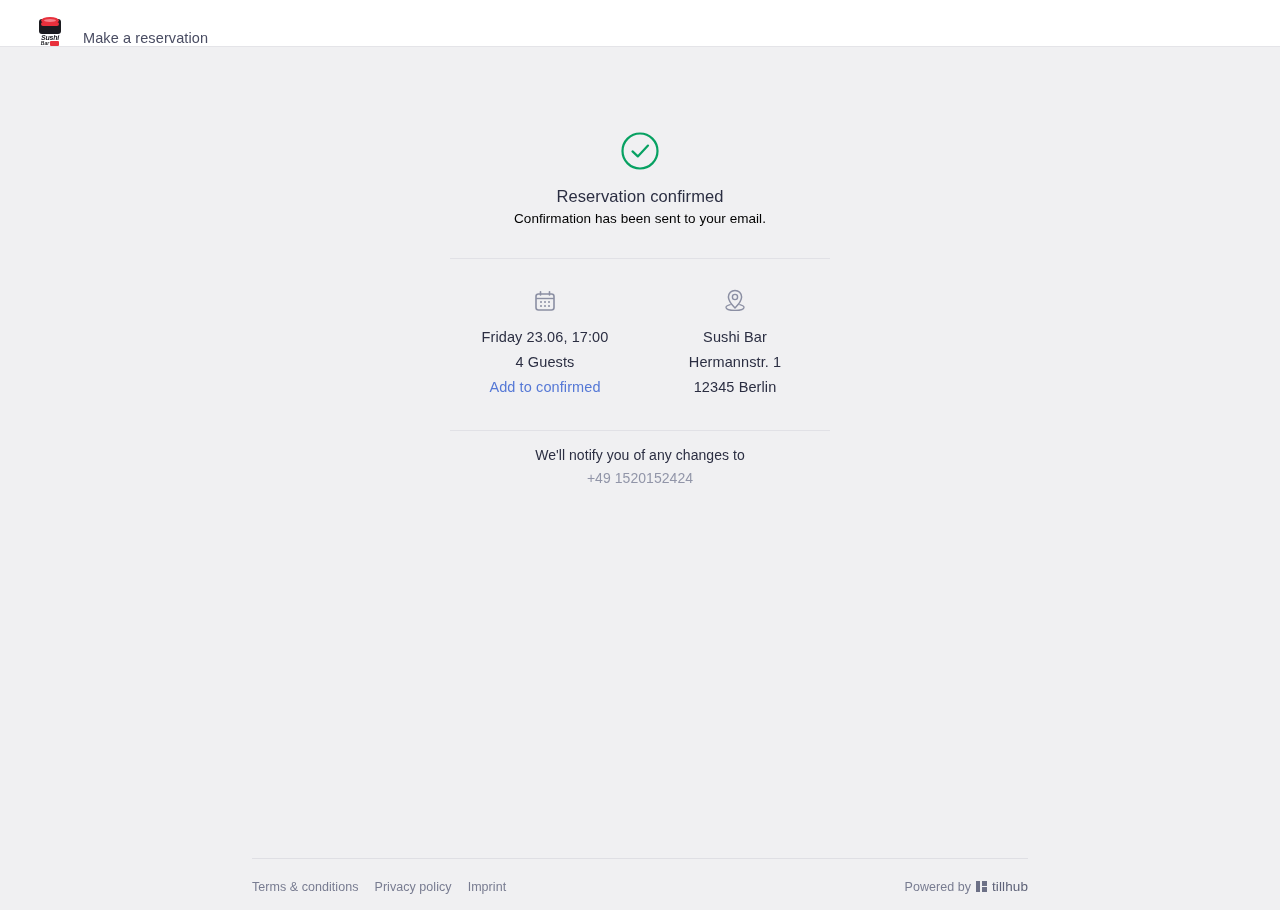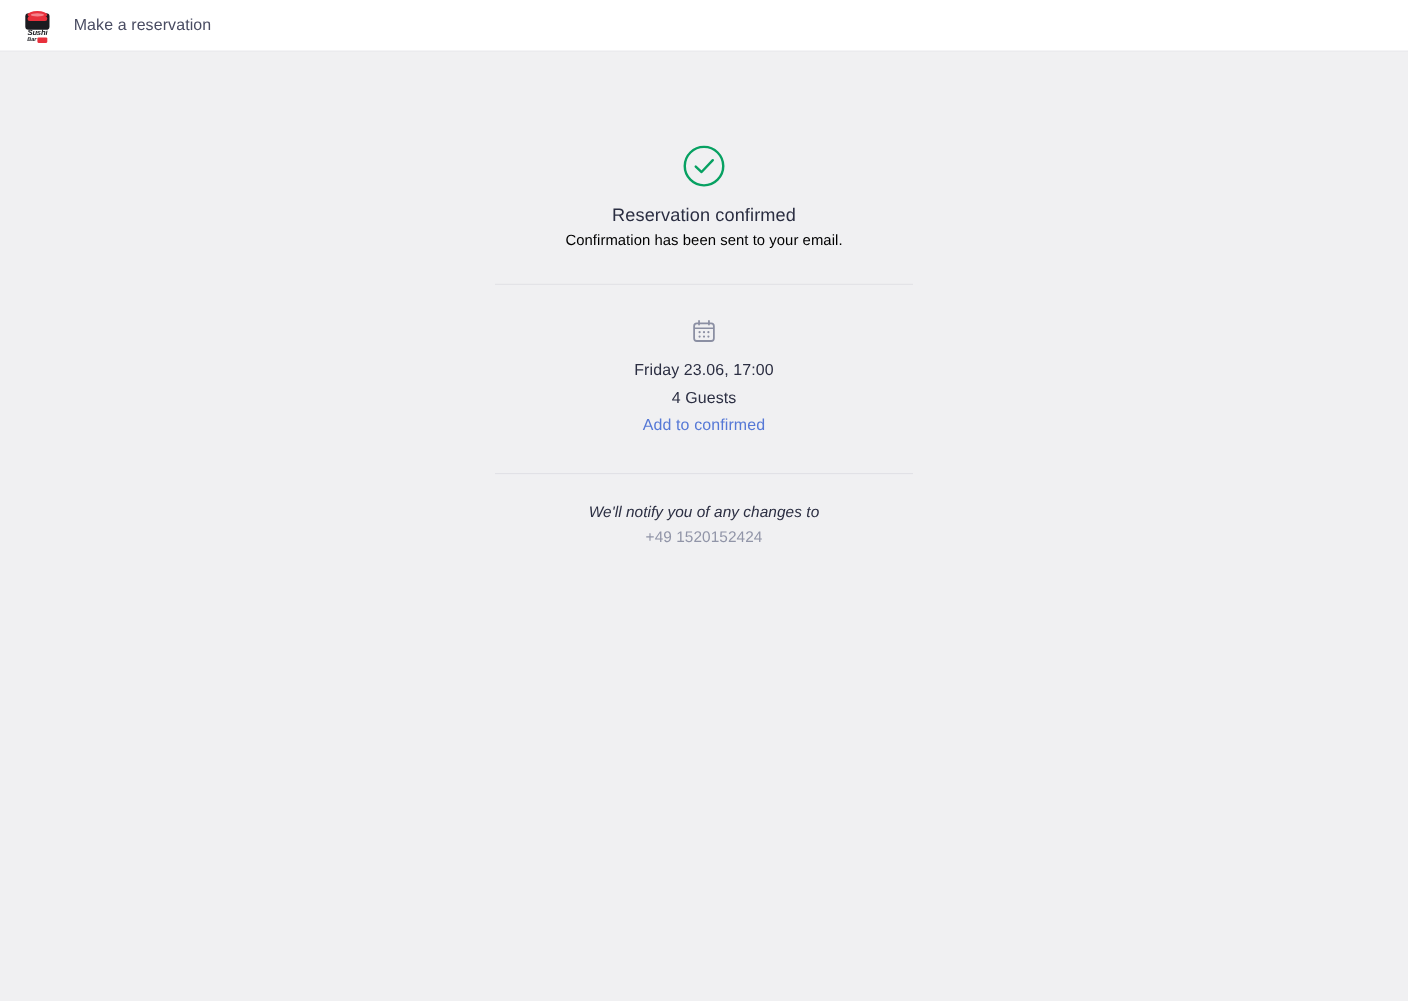--- a/index.html
+++ b/index.html
@@ -22,22 +22,22 @@
     display: flex;
     flex-direction: column;
   }
 
   
   .header {
     height: 47px;
     background: #ffffff;
     border-bottom: 1px solid #e4e4e8;
     display: flex;
-    align-items: center;
-    padding-left: 20px;
+    align-items: flex-end;
+    padding-left: 36px;
     box-sizing: border-box;
     flex: 0 0 auto;
   }
   .brand-logo {
     width: 28px;
     height: 30px;
     position: relative;
     flex: 0 0 auto;
     margin-top: 1px;
   }
@@ -190,26 +190,25 @@
     cursor: pointer;
     letter-spacing: 0.1px;
   }
   .divider2 {
     height: 1px;
     background: #e1e1e6;
     width: 380px;
     margin-top: 30px;
   }
   .notify {
-    margin-top: 25px;
+    margin-top: 15px;
     font-size: 14px;
     color: #2b2e42;
     line-height: 19px;
     letter-spacing: 0.05px;
-    font-style: italic;
   }
   .phone {
     margin-top: 4px;
     font-size: 14px;
     color: #9195a8;
     line-height: 19px;
     letter-spacing: 0.05px;
     text-align: center;
   }
 
@@ -320,25 +319,53 @@
               <circle cx="8" cy="17" r="1" fill="#8b8fa3"></circle>
               <circle cx="12" cy="17" r="1" fill="#8b8fa3"></circle>
               <circle cx="16" cy="17" r="1" fill="#8b8fa3"></circle>
             </svg>
           </div>
           <div class="detail-line">Friday 23.06, 17:00</div>
           <div class="detail-line">4 Guests</div>
           <div><a class="cal-link">Add to confirmed</a></div>
         </div>
 
+        <div class="detail-col">
+          <div class="detail-icon">
+            <svg width="24" height="26" viewBox="0 0 24 26">
+              <path d="M12 2.4 C8.3 2.4 5.4 5.3 5.4 9 C5.4 13.4 12 20 12 20 C12 20 18.6 13.4 18.6 9 C18.6 5.3 15.7 2.4 12 2.4 Z" fill="none" stroke="#8b8fa3" stroke-width="1.5" stroke-linejoin="round"></path>
+              <circle cx="12" cy="9" r="2.6" fill="none" stroke="#8b8fa3" stroke-width="1.4"></circle>
+              <path d="M7.2 16.6 C4.7 17.2 3 18.2 3 19.4 C3 21.1 7 22.4 12 22.4 C17 22.4 21 21.1 21 19.4 C21 18.2 19.3 17.2 16.8 16.6" fill="none" stroke="#8b8fa3" stroke-width="1.3" stroke-linecap="round"></path>
+            </svg>
+          </div>
+          <div class="detail-line">Sushi Bar</div>
+          <div class="detail-line">Hermannstr. 1</div>
+          <div class="detail-line">12345 Berlin</div>
+        </div>
 
       </div>
 
       <div class="divider2"></div>
 
       <div class="notify">We'll notify you of any changes to</div>
       <div class="phone">+49 1520152424</div>
 
     </div>
 
+    <div class="footer">
+      <div class="footer-links">
+        <a class="footer-link">Terms &amp; conditions</a>
+        <a class="footer-link">Privacy policy</a>
+        <a class="footer-link">Imprint</a>
+      </div>
+      <div class="powered">
+        <span>Powered by</span>
+        <span class="th-logo">
+          <i class="bar"></i>
+          <i class="sq1"></i>
+          <i class="sq2"></i>
+        </span>
+        <span class="th-name">tillhub</span>
+      </div>
+    </div>
 
   </div>
 </div>
 
 </body></html>

